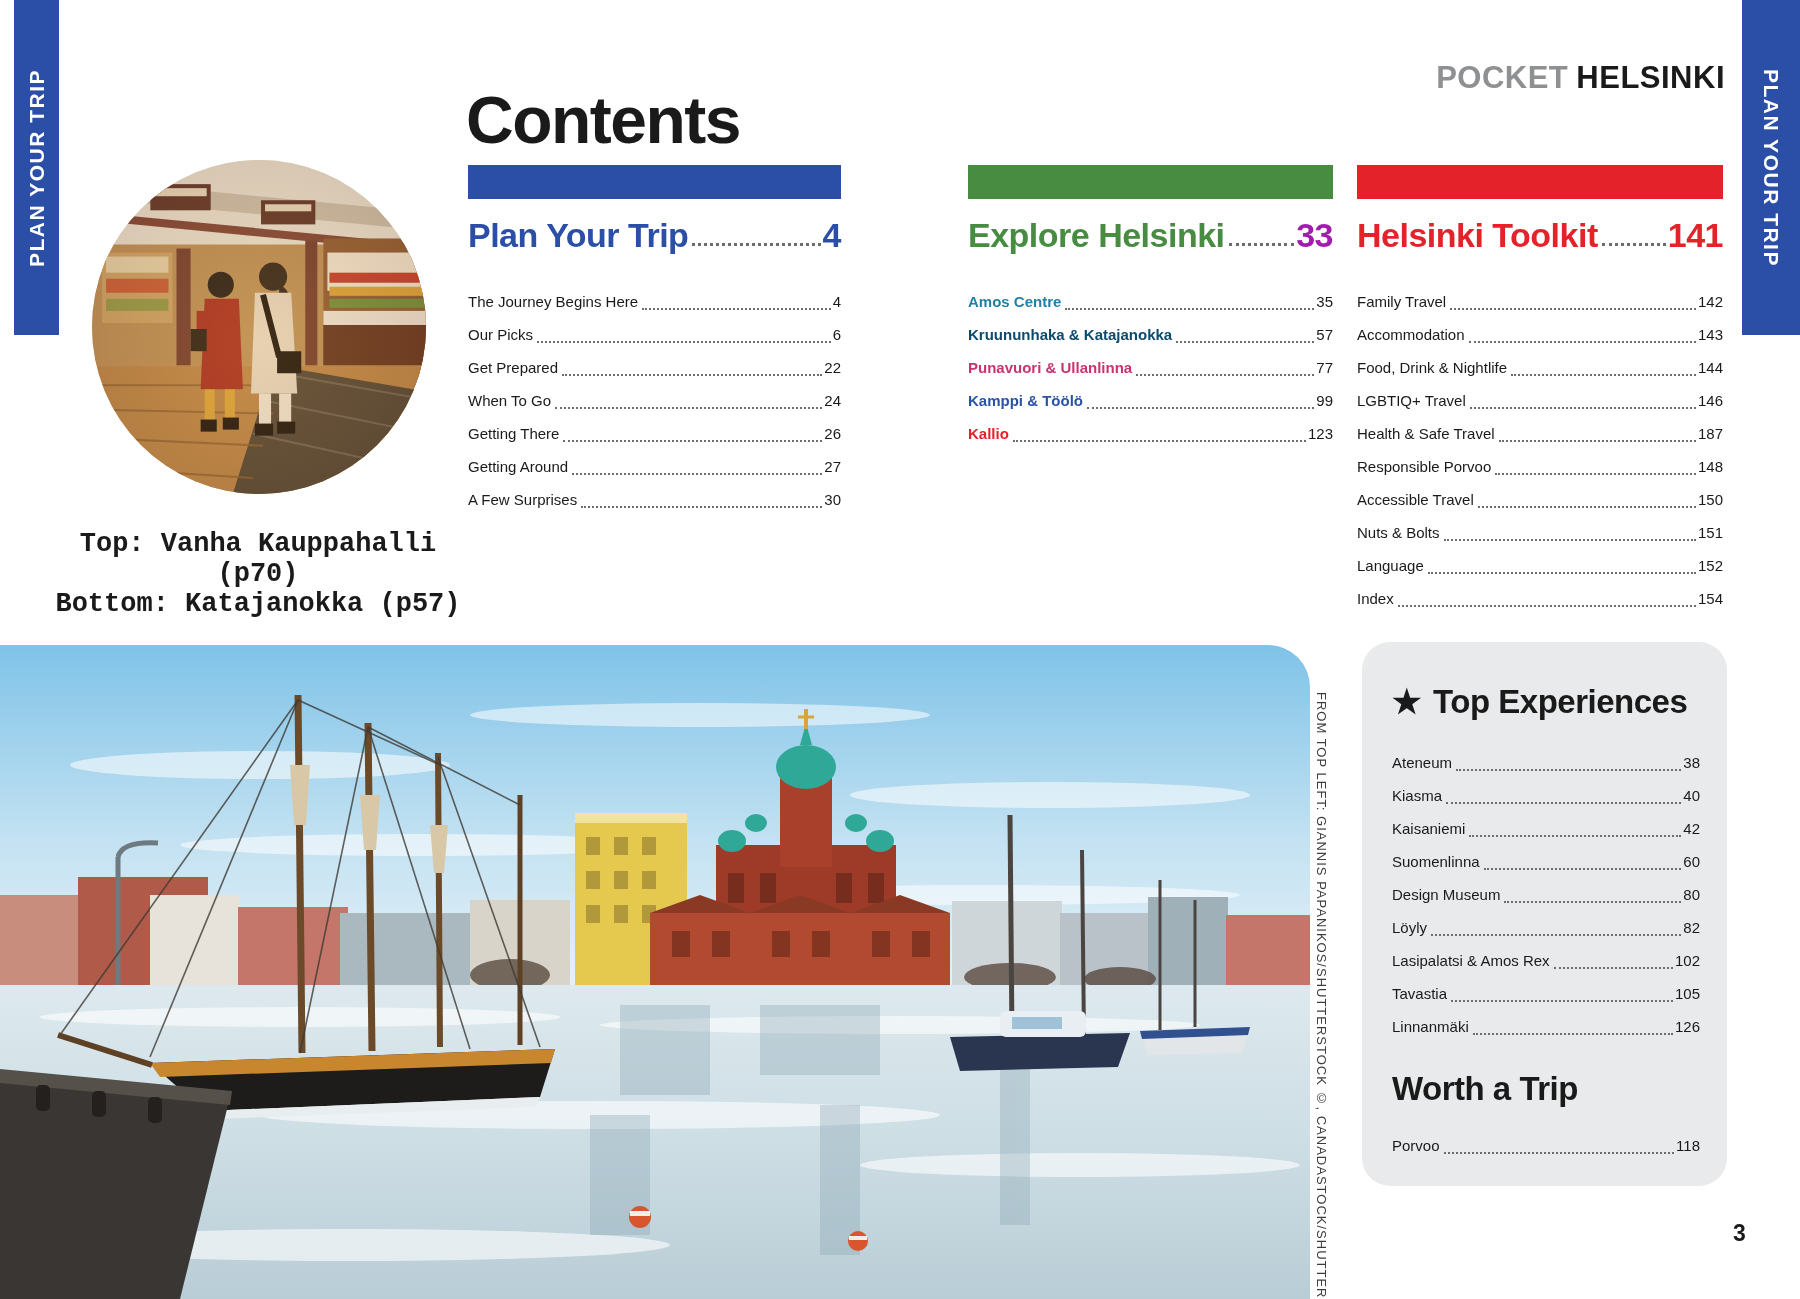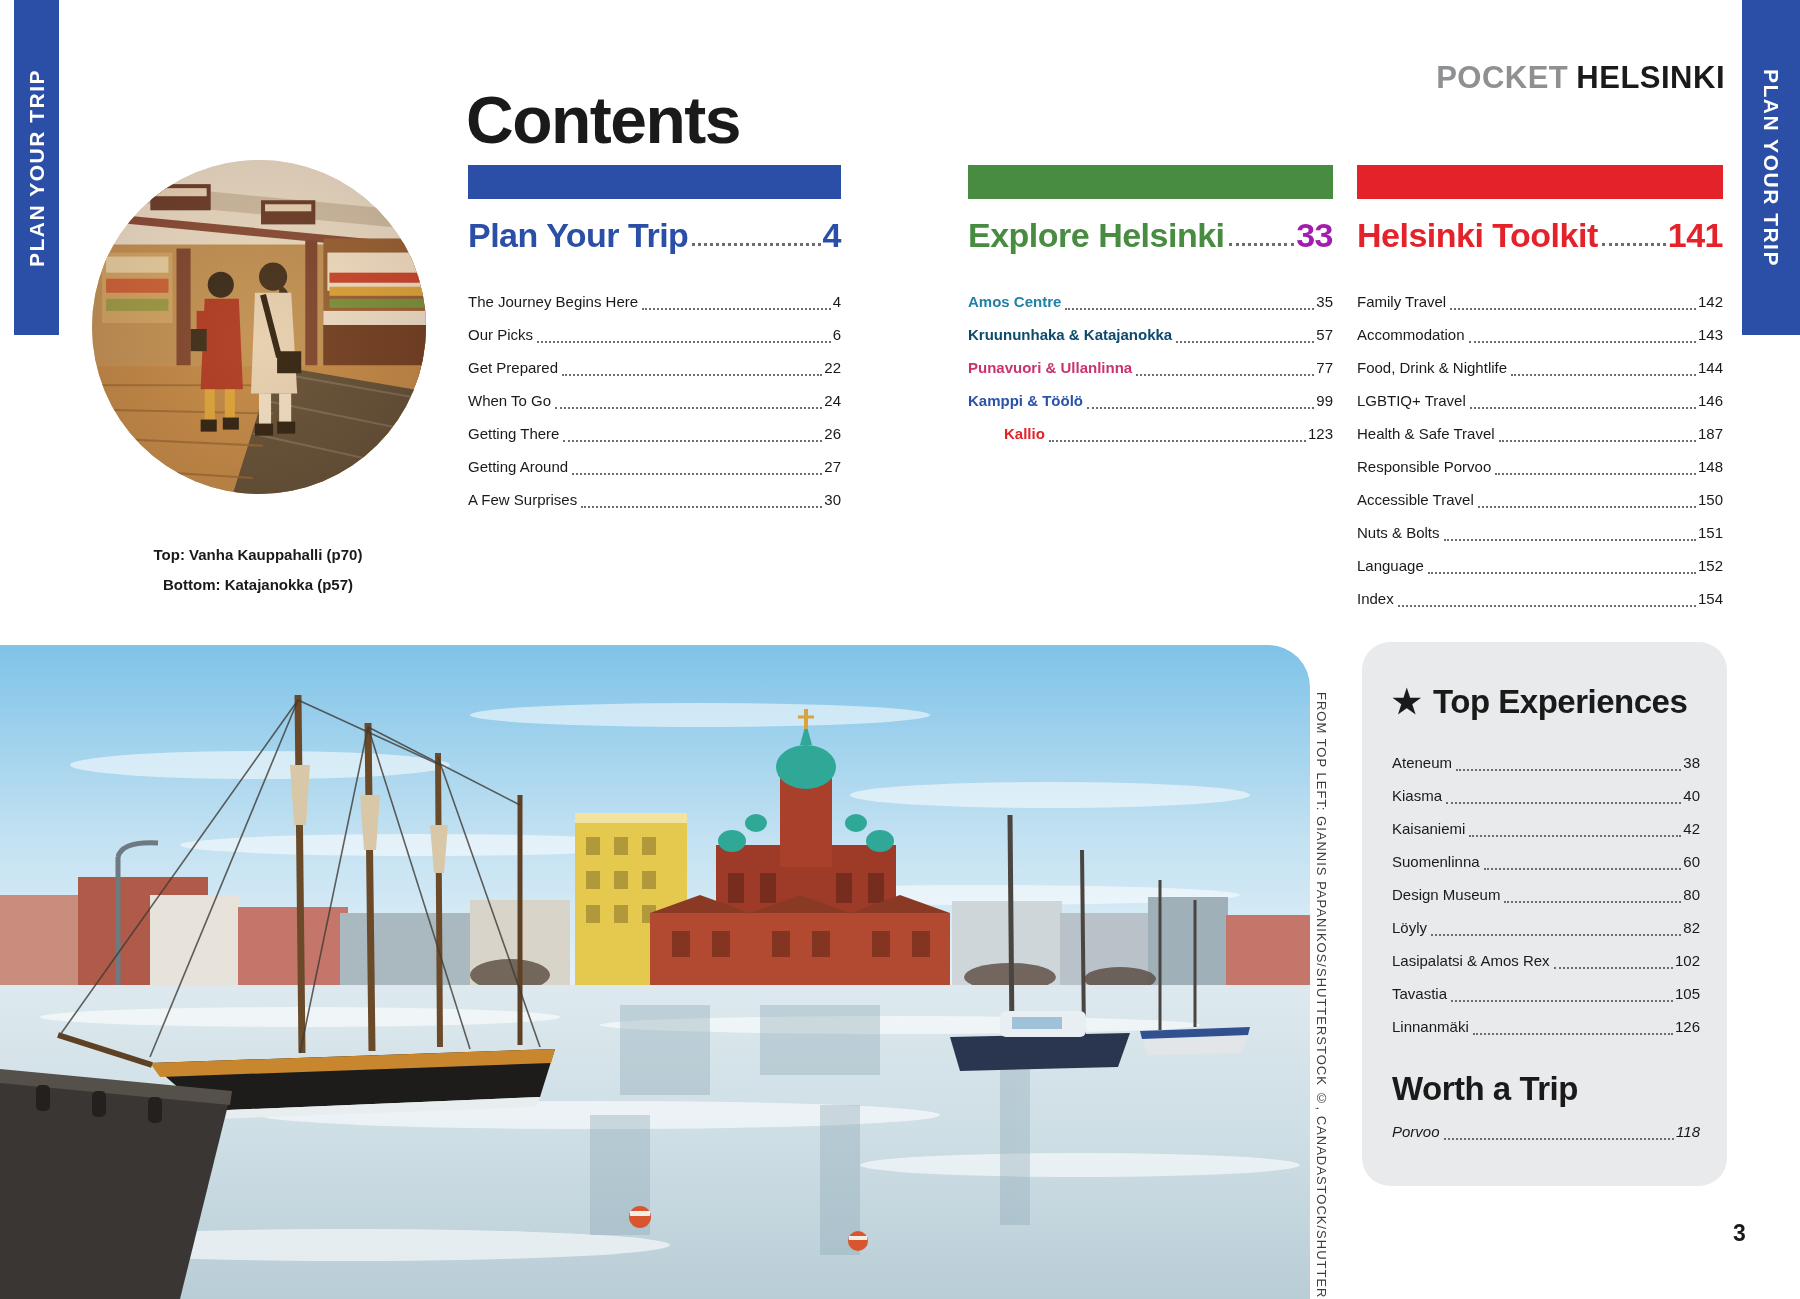--- a/index.html
+++ b/index.html
@@ -14,42 +14,42 @@
   .tab-left span{writing-mode:vertical-rl;transform:rotate(180deg);}
   .tab-right{right:0;width:58px;height:335px;}
   .tab-right span{writing-mode:vertical-rl;}
   
   .page-title{position:absolute;left:466px;top:38px;font-size:66px;font-weight:700;letter-spacing:-1.5px;}
   .brand{position:absolute;right:75px;top:60px;font-size:31px;font-weight:700;letter-spacing:.5px;white-space:nowrap;}
   .brand .pre{margin-right:8px;}
   
   .circle-photo{position:absolute;left:92px;top:160px;width:334px;height:334px;border-radius:50%;overflow:hidden;}
   .circle-photo svg{display:block;width:100%;height:100%;}
-  .circle-caption{position:absolute;left:48px;top:540px;width:420px;text-align:center;
-    font-size:15px;font-weight:700;line-height:30px;}
+  .circle-caption{position:absolute;left:48px;top:529px;width:420px;text-align:center;
+    font-size:27px;font-weight:700;line-height:30px;font-family:Liberation Mono, monospace;}
   
   .toc-col{position:absolute;top:165px;}
   .col-plan{left:468px;width:373px;}
   .col-explore{left:968px;width:365px;}
   .col-toolkit{left:1357px;width:366px;}
   .col-bar{height:34px;width:100%;}
   .col-head{display:flex;align-items:flex-end;margin-top:16px;font-size:34px;font-weight:700;line-height:40px;letter-spacing:-.5px;}
   .col-head .leader{border-bottom:3px dotted #6d6d6d;margin:0 2px 9px 4px;}
   .col-items{margin-top:28px;}
   .toc-row{display:flex;align-items:flex-end;height:33px;font-size:15px;line-height:29px;}
   .toc-row .lbl{white-space:nowrap;}
   .leader{flex:1 1 auto;border-bottom:2.5px dotted #6d6d6d;margin:0 2px 6px 4px;min-width:8px;}
   .pg{white-space:nowrap;}
   
   .exp-panel{position:absolute;left:1362px;top:642px;width:365px;height:544px;background:#e9eaeb;
     border-radius:28px;box-sizing:border-box;padding:38px 27px 0 30px;}
   .exp-head{display:flex;align-items:center;gap:12px;font-size:33px;font-weight:700;line-height:44px;letter-spacing:-.5px;}
   .exp-items{margin-top:20px;}
   .worth-head{margin-top:26px;font-size:33px;font-weight:700;line-height:44px;letter-spacing:-.5px;}
-  .worth-items{margin-top:2px;font-style:italic;}
+  .worth-items{margin-top:16px;}
   
   .harbor-photo{position:absolute;left:0;top:645px;width:1310px;height:654px;border-top-right-radius:42px;overflow:hidden;}
   .harbor-photo svg{display:block;width:100%;height:100%;}
   
   .photo-credit{position:absolute;left:1314px;top:692px;height:530px;writing-mode:vertical-rl;
     font-size:13px;letter-spacing:1px;color:#3c3c3c;white-space:nowrap;}
   .folio{position:absolute;left:1733px;top:1220px;font-size:23px;font-weight:700;}
 </style>
 </head>
 <body>
@@ -204,21 +204,21 @@
         <span class="lbl" style="color: rgb(201, 51, 111); font-weight: 700;">Punavuori &amp; Ullanlinna</span>
         <span class="leader"></span>
         <span class="pg">77</span>
       </div>
       <div class="toc-row">
         <span class="lbl" style="color: rgb(42, 83, 168); font-weight: 700;">Kamppi &amp; Töölö</span>
         <span class="leader"></span>
         <span class="pg">99</span>
       </div>
       <div class="toc-row">
-        <span class="lbl" style="color: rgb(227, 34, 42); font-weight: 700; margin-left: 36px;">Kallio</span>
+        <span class="lbl" style="color: rgb(227, 34, 42); font-weight: 700;">Kallio</span>
         <span class="leader"></span>
         <span class="pg">123</span>
       </div>
     </div>
 </div>
 
 <div class="toc-col col-toolkit">
   <div class="col-bar" style="background: rgb(227, 34, 42);"></div>
   <div class="col-head">
     <span class="lbl" style="color: rgb(227, 34, 42);">Helsinki Toolkit</span>

